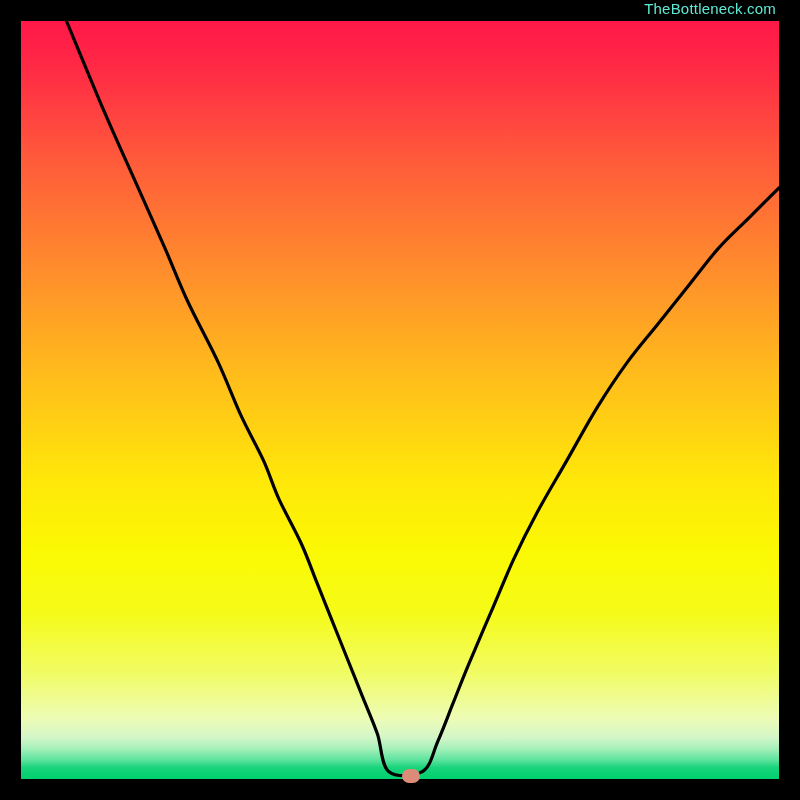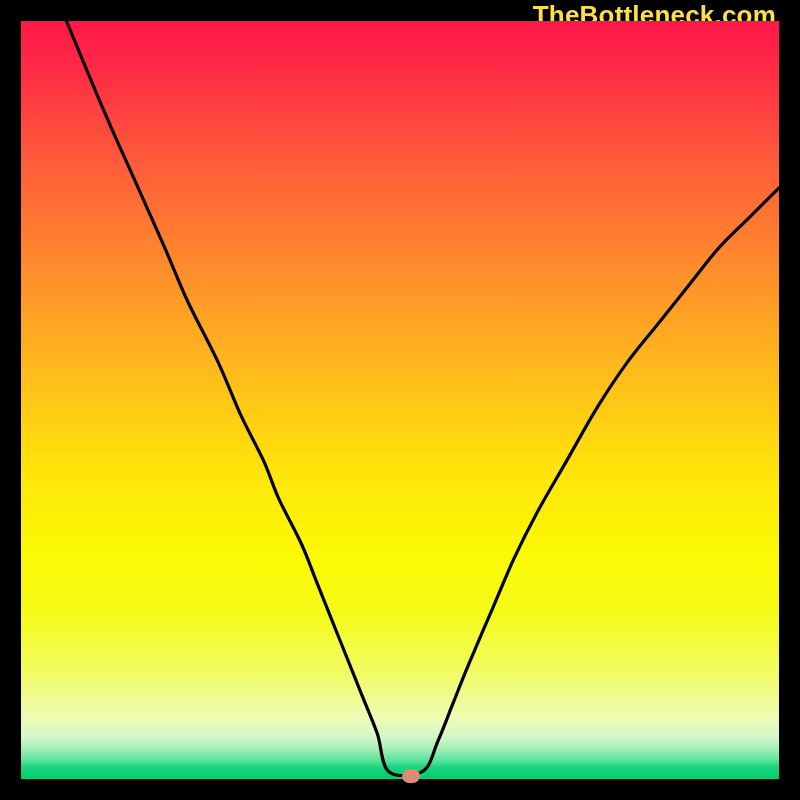--- a/index.html
+++ b/index.html
@@ -38,23 +38,23 @@
       #a5f0ba 96%,
       #5ce39d 97.5%,
       #19d47b 98.5%,
       #00cf6e 100%
     );
   }
   .attribution {
     position: absolute;
     top: 0px;
     right: 24px;
-    color: #fde047;
-    font-size: 26px;
-    font-weight: 700;
+    color: #5eead4;
+    font-size: 15px;
+    font-weight: 400;
     letter-spacing: 0.2px;
   }
   .marker {
     position: absolute;
     width: 18px;
     height: 14px;
     background: #db8b77;
     border-radius: 7px;
   }
   svg.curve {

